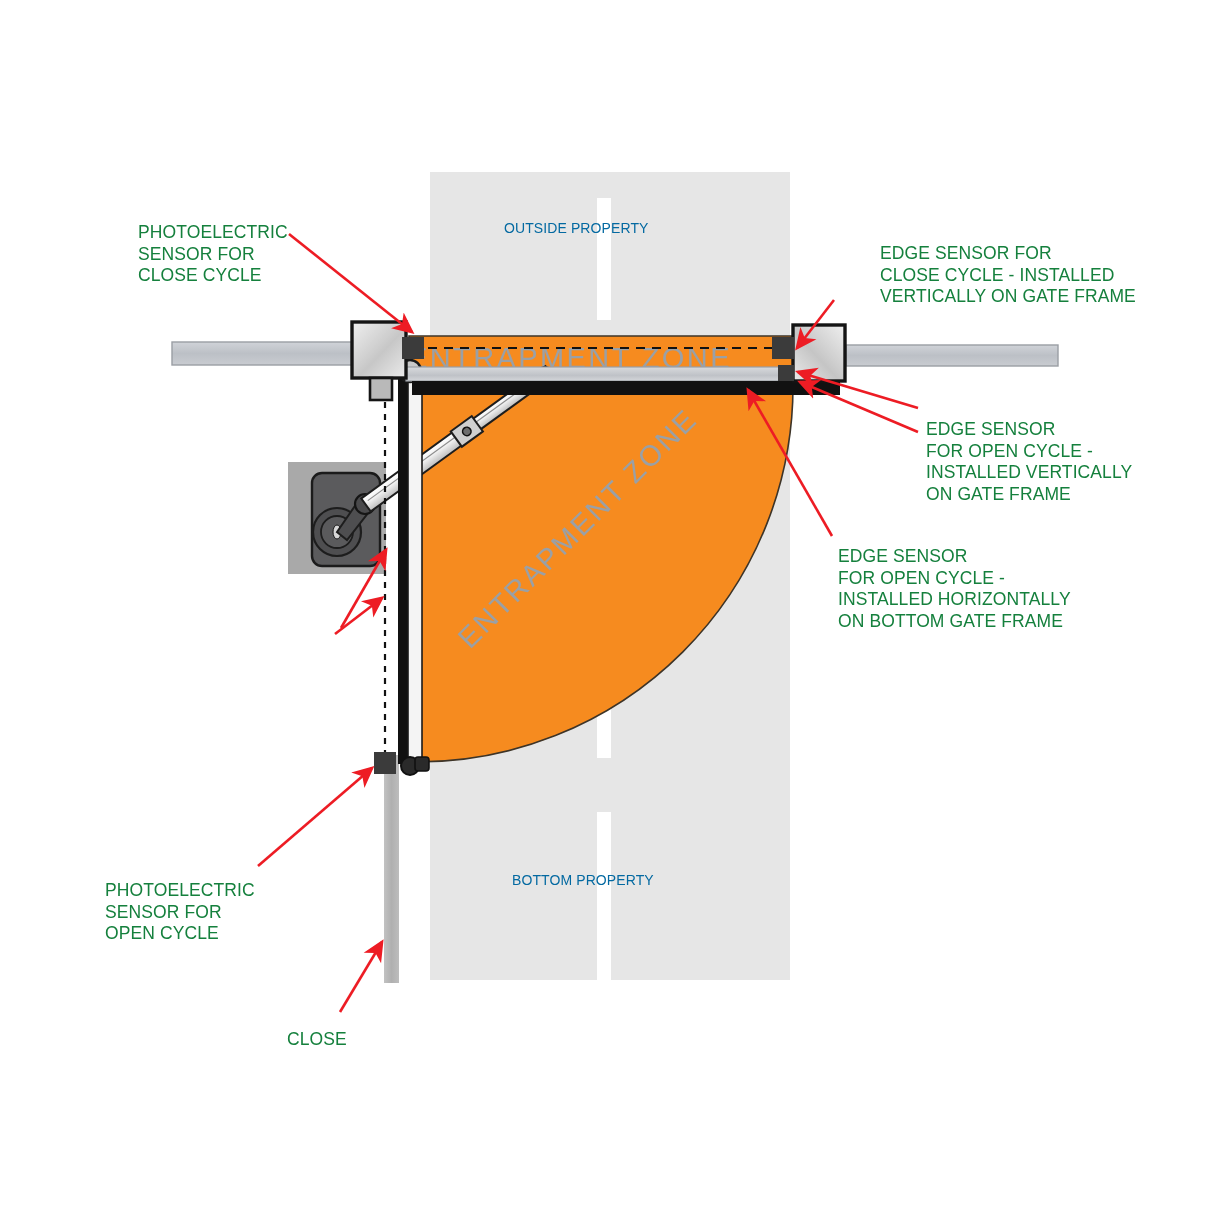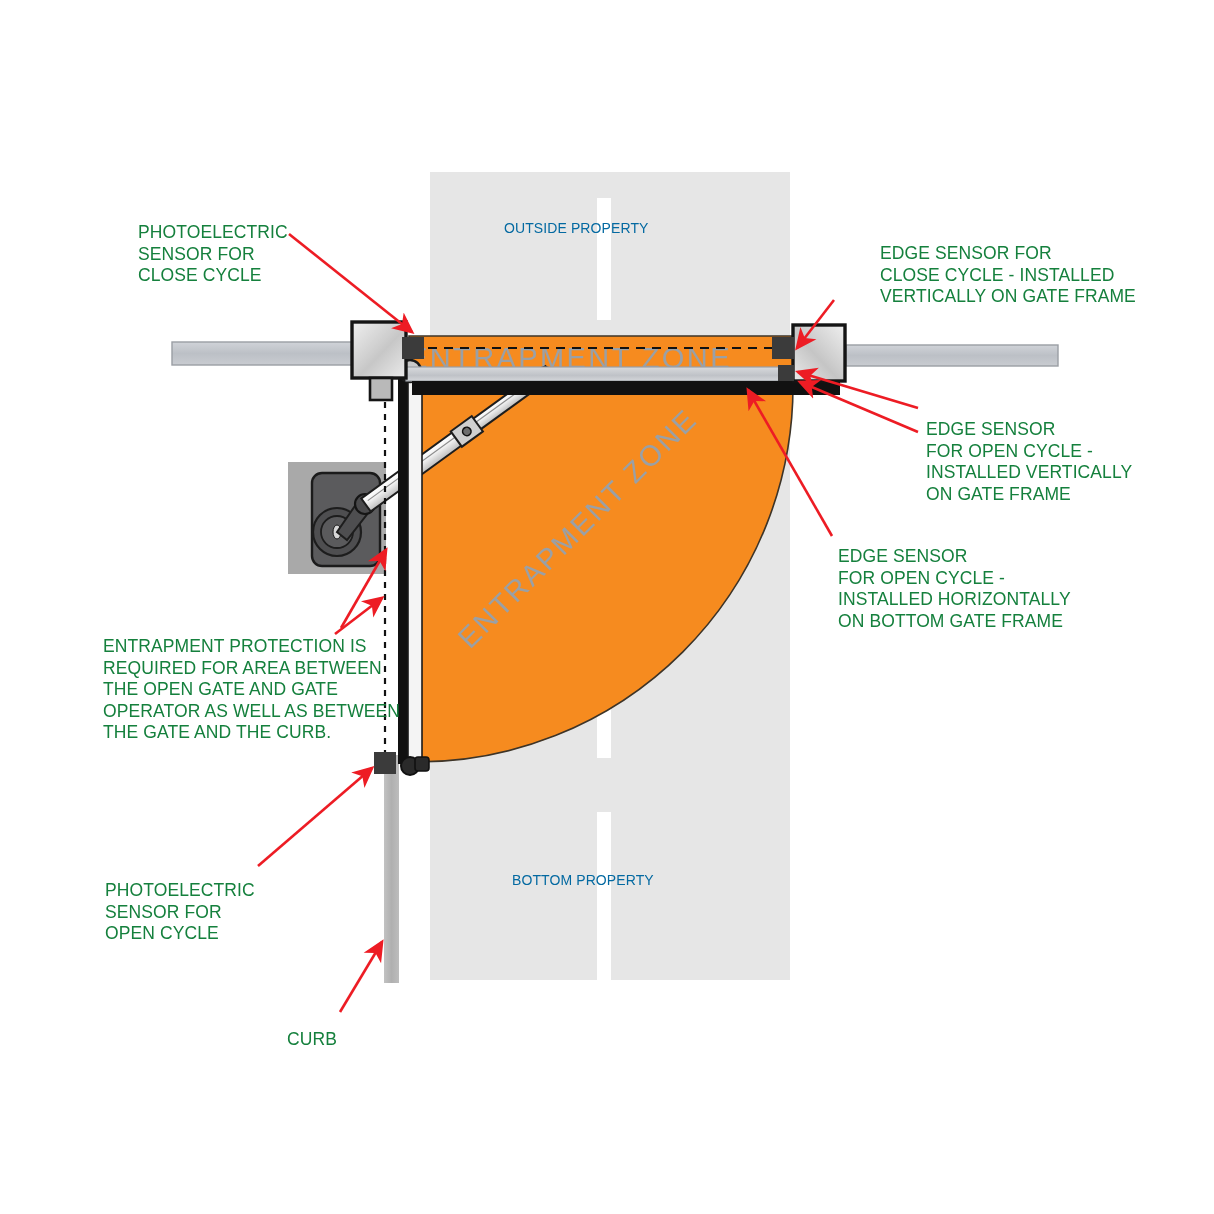--- a/index.html
+++ b/index.html
@@ -228,29 +228,24 @@
   <div class="lbl" style="left:926px; top:419px;">EDGE SENSOR
 FOR OPEN CYCLE -
 INSTALLED VERTICALLY
 ON GATE FRAME</div>
 
   <div class="lbl" style="left:838px; top:546px;">EDGE SENSOR
 FOR OPEN CYCLE -
 INSTALLED HORIZONTALLY
 ON BOTTOM GATE FRAME</div>
 
-  <div class="lbl" style="left:103px; top:636px;">ENTRAPMENT PROTECTION IS
-REQUIRED FOR AREA BETWEEN
-THE OPEN GATE AND GATE
-OPERATOR AS WELL AS BETWEEN
-THE GATE AND THE CURB.</div>
 
   <div class="lbl" style="left:105px; top:880px;">PHOTOELECTRIC
 SENSOR FOR
 OPEN CYCLE</div>
 
-  <div class="lbl" style="left:287px; top:1029px;">CURB</div>
+  <div class="lbl" style="left:287px; top:1029px;">CLOSE</div>
 
   <div class="lbl lbl-big" style="left:504px; top:216px;">OUTSIDE PROPERTY</div>
 
   <div class="lbl lbl-big" style="left:512px; top:868px;">BOTTOM PROPERTY</div>
 
 </div>
 
 </body></html>

